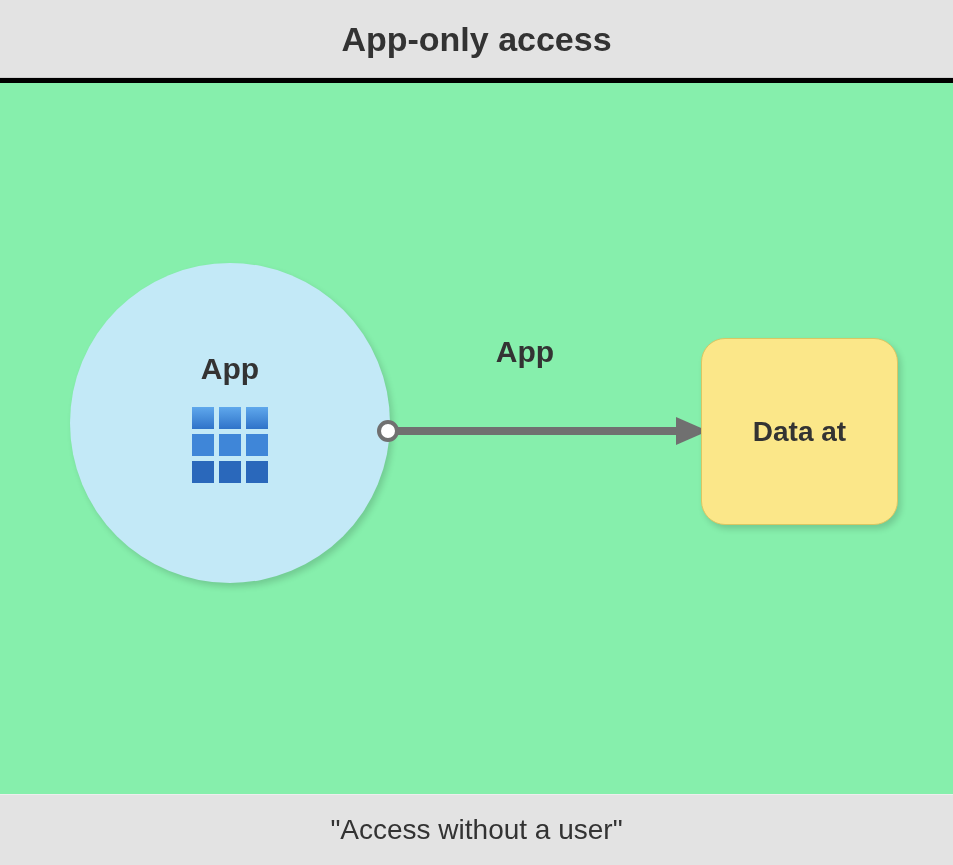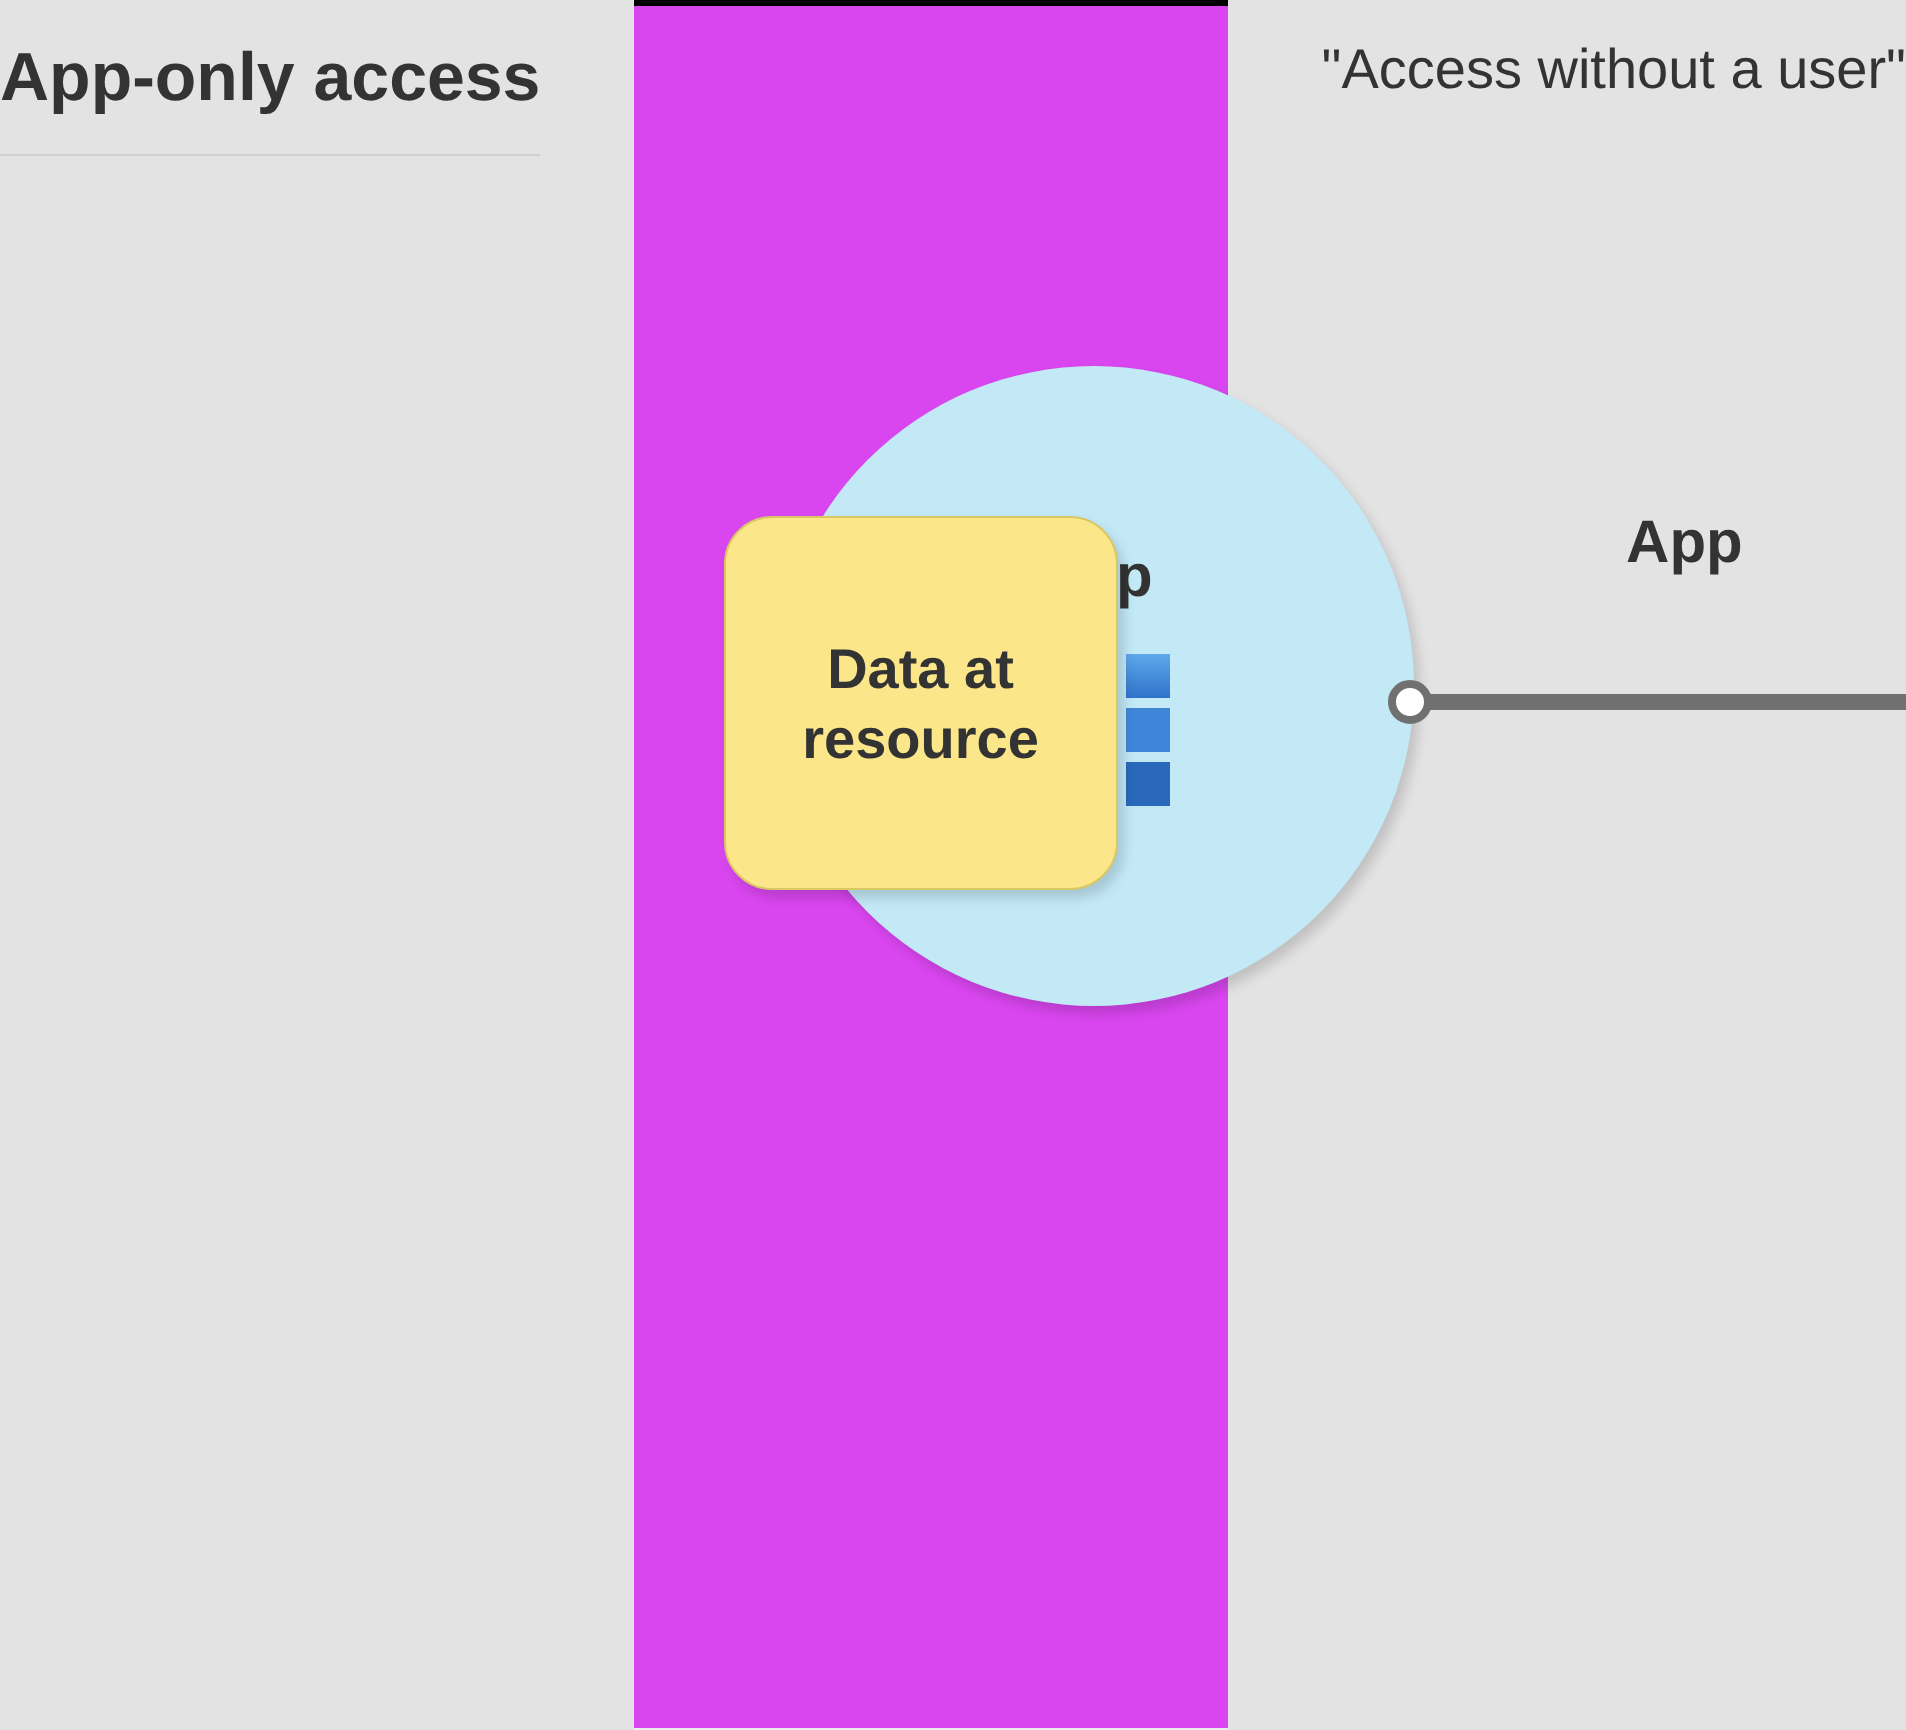--- a/index.html
+++ b/index.html
@@ -9,38 +9,37 @@
     height: 865px;
     font-family: "Segoe UI", Arial, sans-serif;
     background: #e3e3e3;
     color: #333;
   }
   .frame {
     box-sizing: border-box;
     width: 953px;
     height: 865px;
     display: flex;
-    flex-direction: row;
-    gap: 47px;
+    flex-direction: column;
   }
   .header {
     height: 78px;
     box-sizing: border-box;
     text-align: center;
     font-weight: 700;
     font-size: 34px;
     line-height: 78px;
     border-bottom: 1px solid #d0d0d0;
     background: #e3e3e3;
   }
   .canvas {
     flex: 1;
-    background: #d946ef;
+    background: #86efac;
     position: relative;
-    border-top: 3px solid #000000;
+    border-top: 5px solid #000000;
     border-bottom: 1px solid #eee;
   }
   .footer {
     height: 70px;
     text-align: center;
     font-size: 28px;
     line-height: 70px;
     background: #e3e3e3;
   }
 
@@ -161,20 +160,19 @@
 
         <line x1="19" y1="20" x2="298" y2="20" stroke="#707070" stroke-width="8"></line>
 
         <polygon points="298,6 330,20 298,34" fill="#707070"></polygon>
       </svg>
     </div>
 
     <div class="box-node">
       <div class="box-label">
         <span>Data at</span><br>
-        <span>resource</span>
       </div>
     </div>
 
   </div>
 
   <div class="footer">"Access without a user"</div>
 </div>
 
 </body></html>

